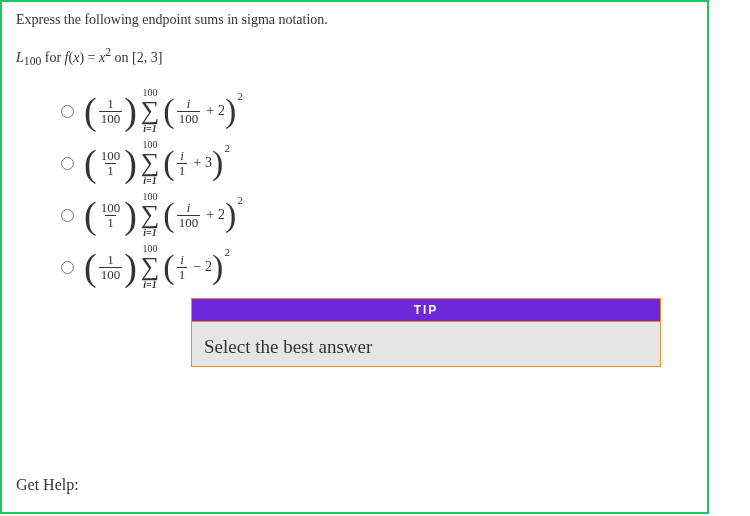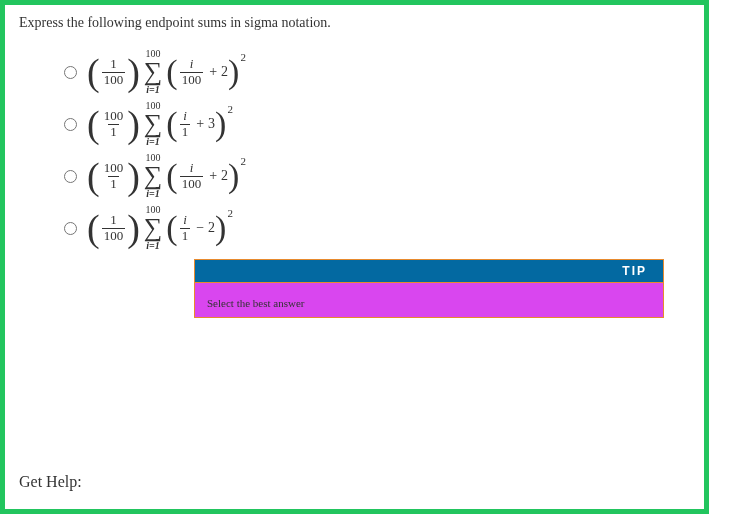--- a/index.html
+++ b/index.html
@@ -4,21 +4,21 @@
 <style>
   body {
     margin: 0;
     padding: 0;
     font-family: "Times New Roman", serif;
     font-size: 14px;
     color: #333;
     background: #fff;
   }
   .page {
-    border: 5px solid #22c55e;
+    border: 2px solid #22c55e;
     width: 709px;
     height: 514px;
     box-sizing: border-box;
     padding: 10px 14px;
     position: relative;
   }
   .prompt {
     margin-bottom: 18px;
   }
   .subprompt {
@@ -39,37 +39,37 @@
   }
   .math {
     font-family: "Cambria Math", "Times New Roman", serif;
   }
   .tipbox-wrap {
     margin-left: 175px;
     margin-top: 8px;
     width: 470px;
   }
   .tip-header {
-    background: #0369a1;
+    background: #6d28d9;
     color: #fff;
-    text-align: right;
+    text-align: center;
     font-family: Arial, sans-serif;
     font-size: 12px;
     font-weight: bold;
     letter-spacing: 2px;
-    padding: 4px 16px;
+    padding: 4px 8px;
     border: 1px solid #e78a2e;
   }
   .tip-body {
-    background: #d946ef;
+    background: #e5e5e5;
     border: 1px solid #e78a2e;
     border-top: none;
     padding: 14px 12px 8px 12px;
     font-family: "Times New Roman", serif;
-    font-size: 11px;
+    font-size: 19px;
     color: #333;
   }
   .gethelp {
     position: absolute;
     left: 14px;
     bottom: 18px;
     font-size: 16px;
   }
   
   .row { display:inline-flex; align-items:center; }
@@ -105,20 +105,23 @@
   .it { font-style: italic; }
   .op { margin: 0 4px; }
 </style>
 </head>
 <body>
 
 <div class="page">
 
   <div class="prompt">Express the following endpoint sums in sigma notation.</div>
 
+  <div class="subprompt math">
+    <span class="it">L</span><sub>100</sub><span> for </span><span class="it">f</span><span>(</span><span class="it">x</span><span>)</span><span> = </span><span class="it">x</span><sup>2</sup><span> on </span><span>[2, 3]</span>
+  </div>
 
   <div class="options">
 
     <div class="opt">
       <input type="radio" name="ans" style="">
       <span class="math row">
         <span class="paren">(</span>
         <span class="frac">
             <span class="num">1</span>
             <span class="den">100</span>

